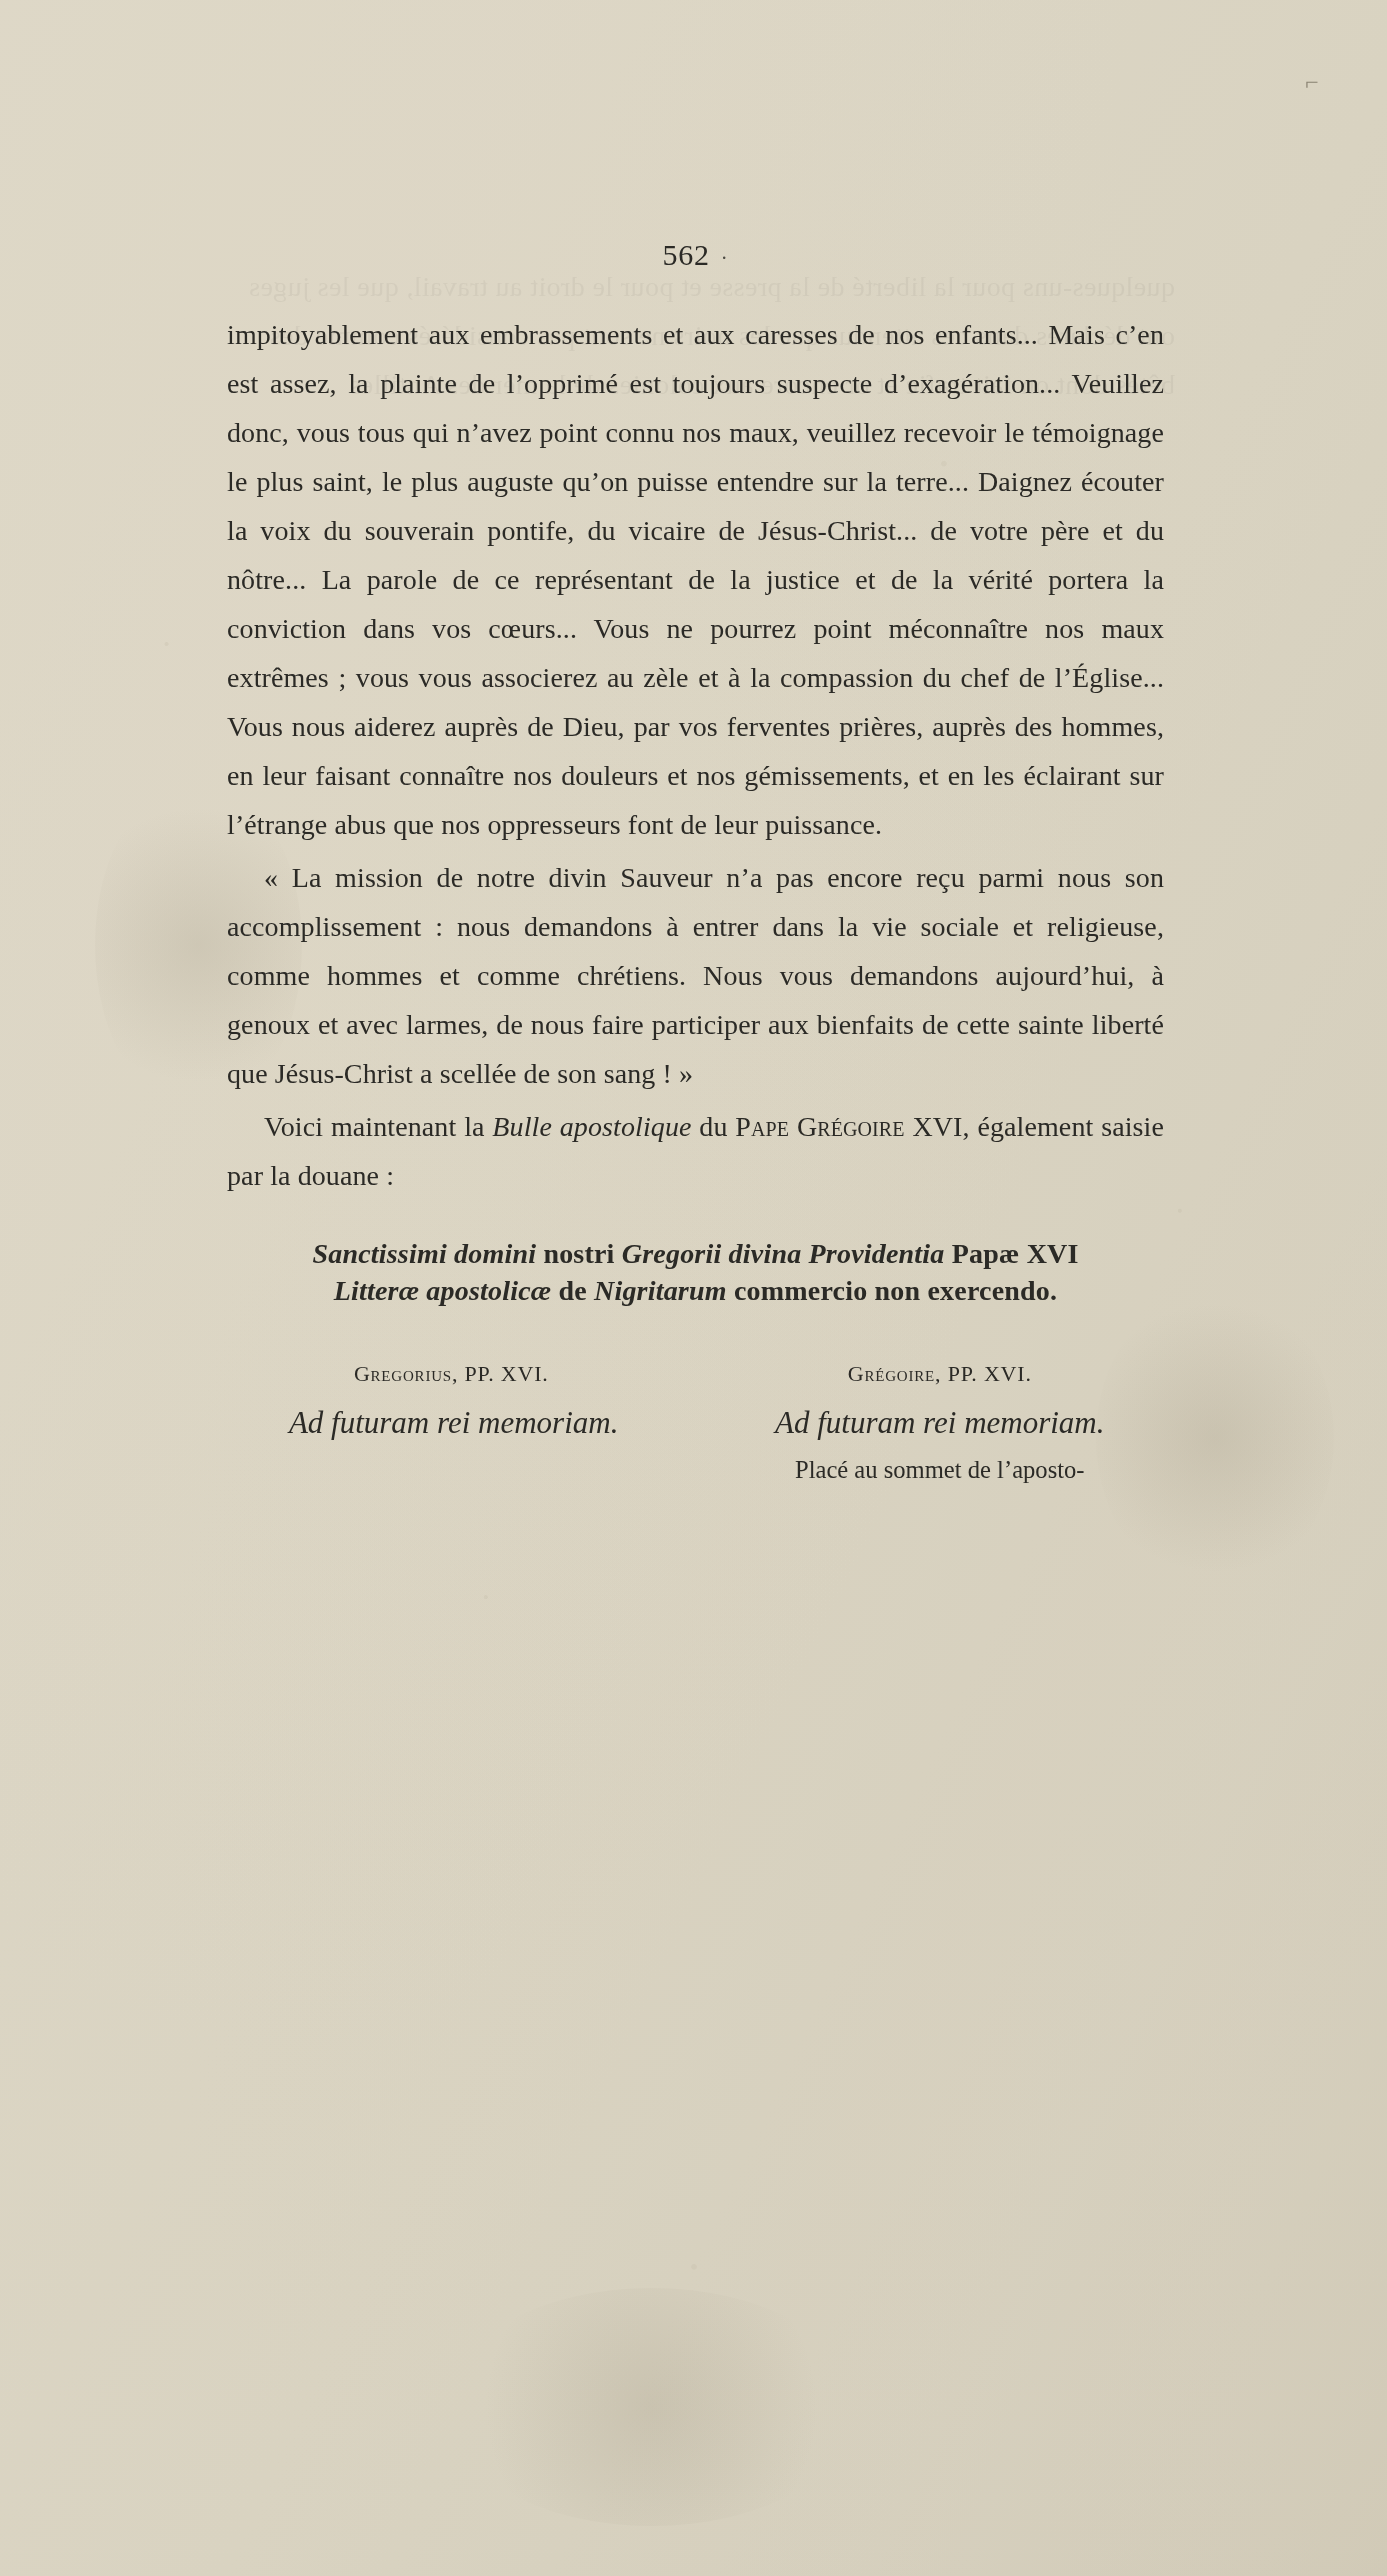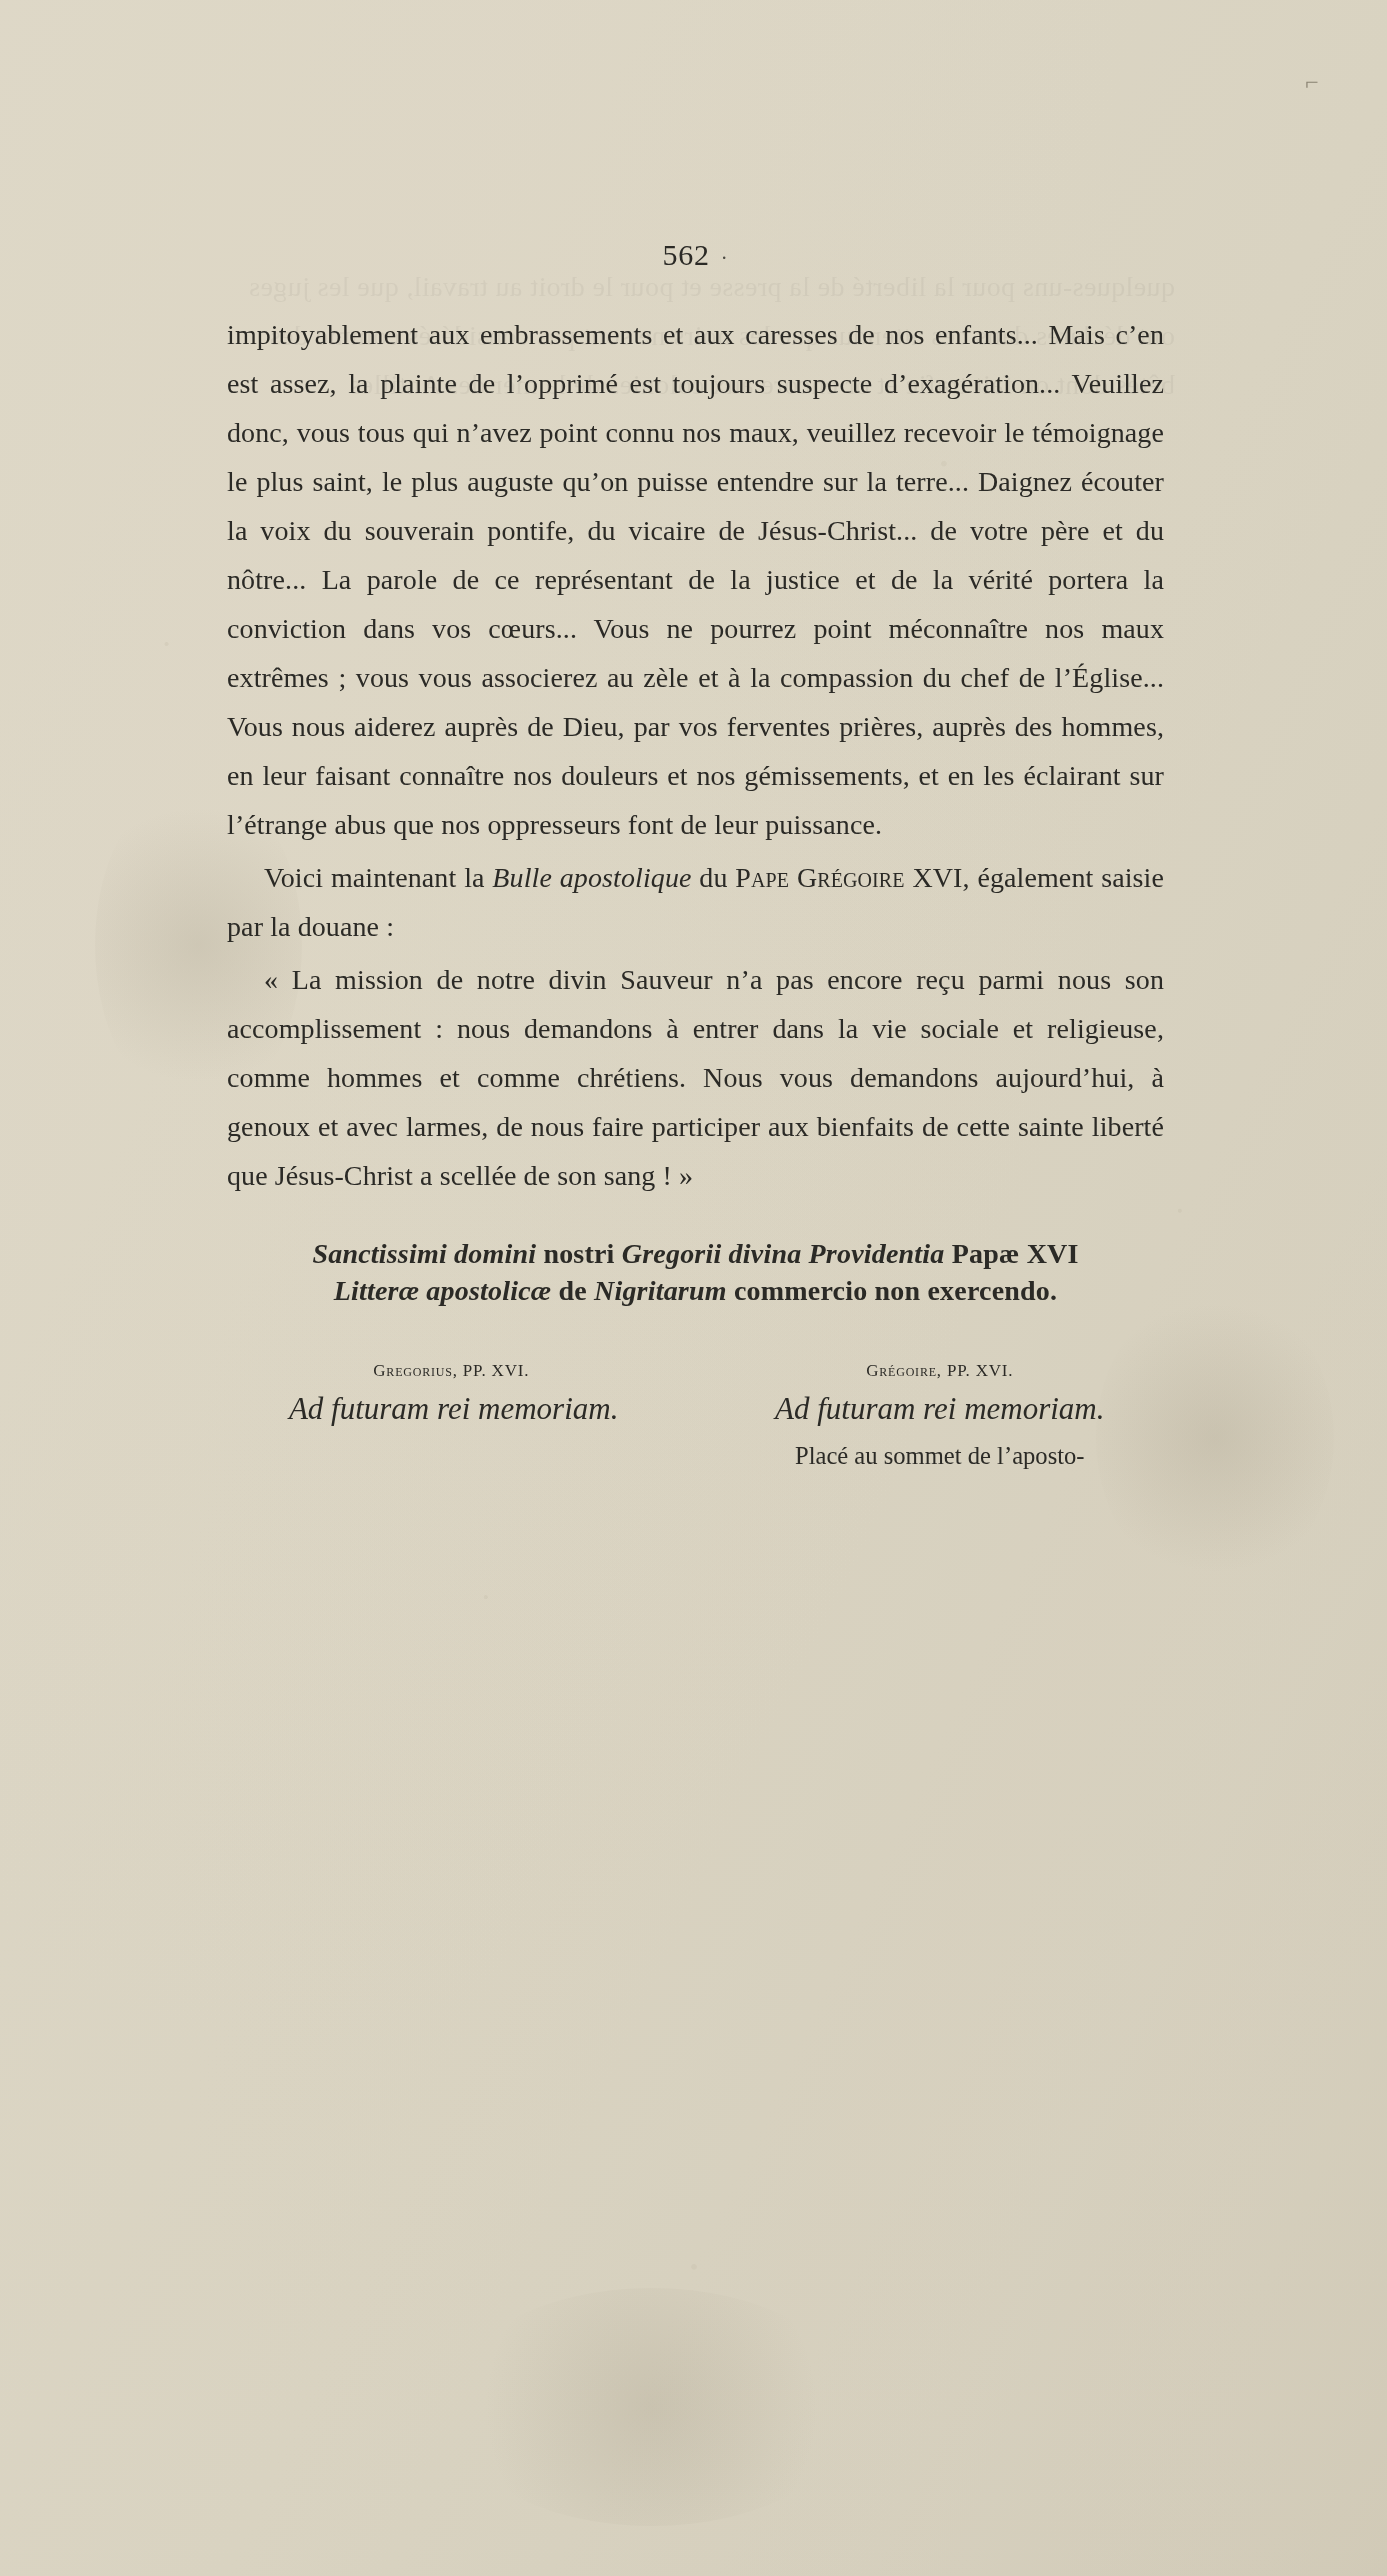--- a/index.html
+++ b/index.html
@@ -106,23 +106,23 @@
   .columns {
     display: flex;
     margin-top: 52px;
     gap: 32px;
   }
   .col {
     flex: 1 1 50%;
     text-align: center;
   }
   .col .heading {
-    font-size: 17px;
+    font-size: 22px;
     letter-spacing: 0.8px;
-    margin-bottom: 10px;
+    margin-bottom: 18px;
     white-space: nowrap;
   }
   .sc { font-variant: small-caps; }
   .col .subheading {
     font-size: 31px;
     font-style: italic;
     margin-bottom: 11px;
   }
   .col .line {
     font-size: 24.6px;
@@ -157,23 +157,23 @@
   <div class="corner-mark">⌐</div>
 
   <div class="bleed">quelques-uns pour la liberté de la presse et pour le droit au travail, que les juges ont déclarés dans ces attendus que les noirs ne sont pas considérés comme des bêtes dont on fait trafic et or encore aux colonies de la mer des Antilles</div>
 
   <div class="content">
 
     <div class="folio"><span>562</span><span class="dot">·</span></div>
 
     <p class="body">impitoyablement aux embrassements et aux caresses de nos enfants... Mais c’en est assez, la plainte de l’opprimé est toujours suspecte d’exagération... Veuillez donc, vous tous qui n’avez point connu nos maux, veuillez recevoir le témoignage le plus saint, le plus auguste qu’on puisse entendre sur la terre... Daignez écouter la voix du souverain pontife, du vicaire de Jésus-Christ... de votre père et du nôtre... La parole de ce représentant de la justice et de la vérité portera la conviction dans vos cœurs... Vous ne pourrez point méconnaître nos maux extrêmes ; vous vous associerez au zèle et à la compassion du chef de l’Église... Vous nous aiderez auprès de Dieu, par vos ferventes prières, auprès des hommes, en leur faisant connaître nos douleurs et nos gémissements, et en les éclairant sur l’étrange abus que nos oppresseurs font de leur puissance.</p>
 
+    <p class="body indent">« La mission de notre divin Sauveur n’a pas encore reçu parmi nous son accomplissement : nous demandons à entrer dans la vie sociale et religieuse, comme hommes et comme chrétiens. Nous vous demandons aujourd’hui, à genoux et avec larmes, de nous faire participer aux bienfaits de cette sainte liberté que Jésus-Christ a scellée de son sang ! »</p>
+
     <p class="body indent"><span>Voici maintenant la </span><em>Bulle apostolique</em><span> du </span><span class="sc">Pape Grégoire</span><span> XVI, également saisie par la douane :</span></p>
-
-    <p class="body indent">« La mission de notre divin Sauveur n’a pas encore reçu parmi nous son accomplissement : nous demandons à entrer dans la vie sociale et religieuse, comme hommes et comme chrétiens. Nous vous demandons aujourd’hui, à genoux et avec larmes, de nous faire participer aux bienfaits de cette sainte liberté que Jésus-Christ a scellée de son sang ! »</p>
 
     <div class="latin-head">
       <div><span>Sanctissimi domini</span><span class="rom"> nostri </span><span>Gregorii divina Providentia</span><span class="rom"> Papæ XVI</span></div>
       <div><span>Litteræ apostolicæ</span><span class="rom"> de </span><span>Nigritarum</span><span class="rom"> commercio non exercendo.</span></div>
     </div>
 
     <div class="columns">
       <div class="col col-left">
         <div class="heading sc">Gregorius, PP. XVI.</div>
         <div class="subheading">Ad futuram rei memoriam.</div>

